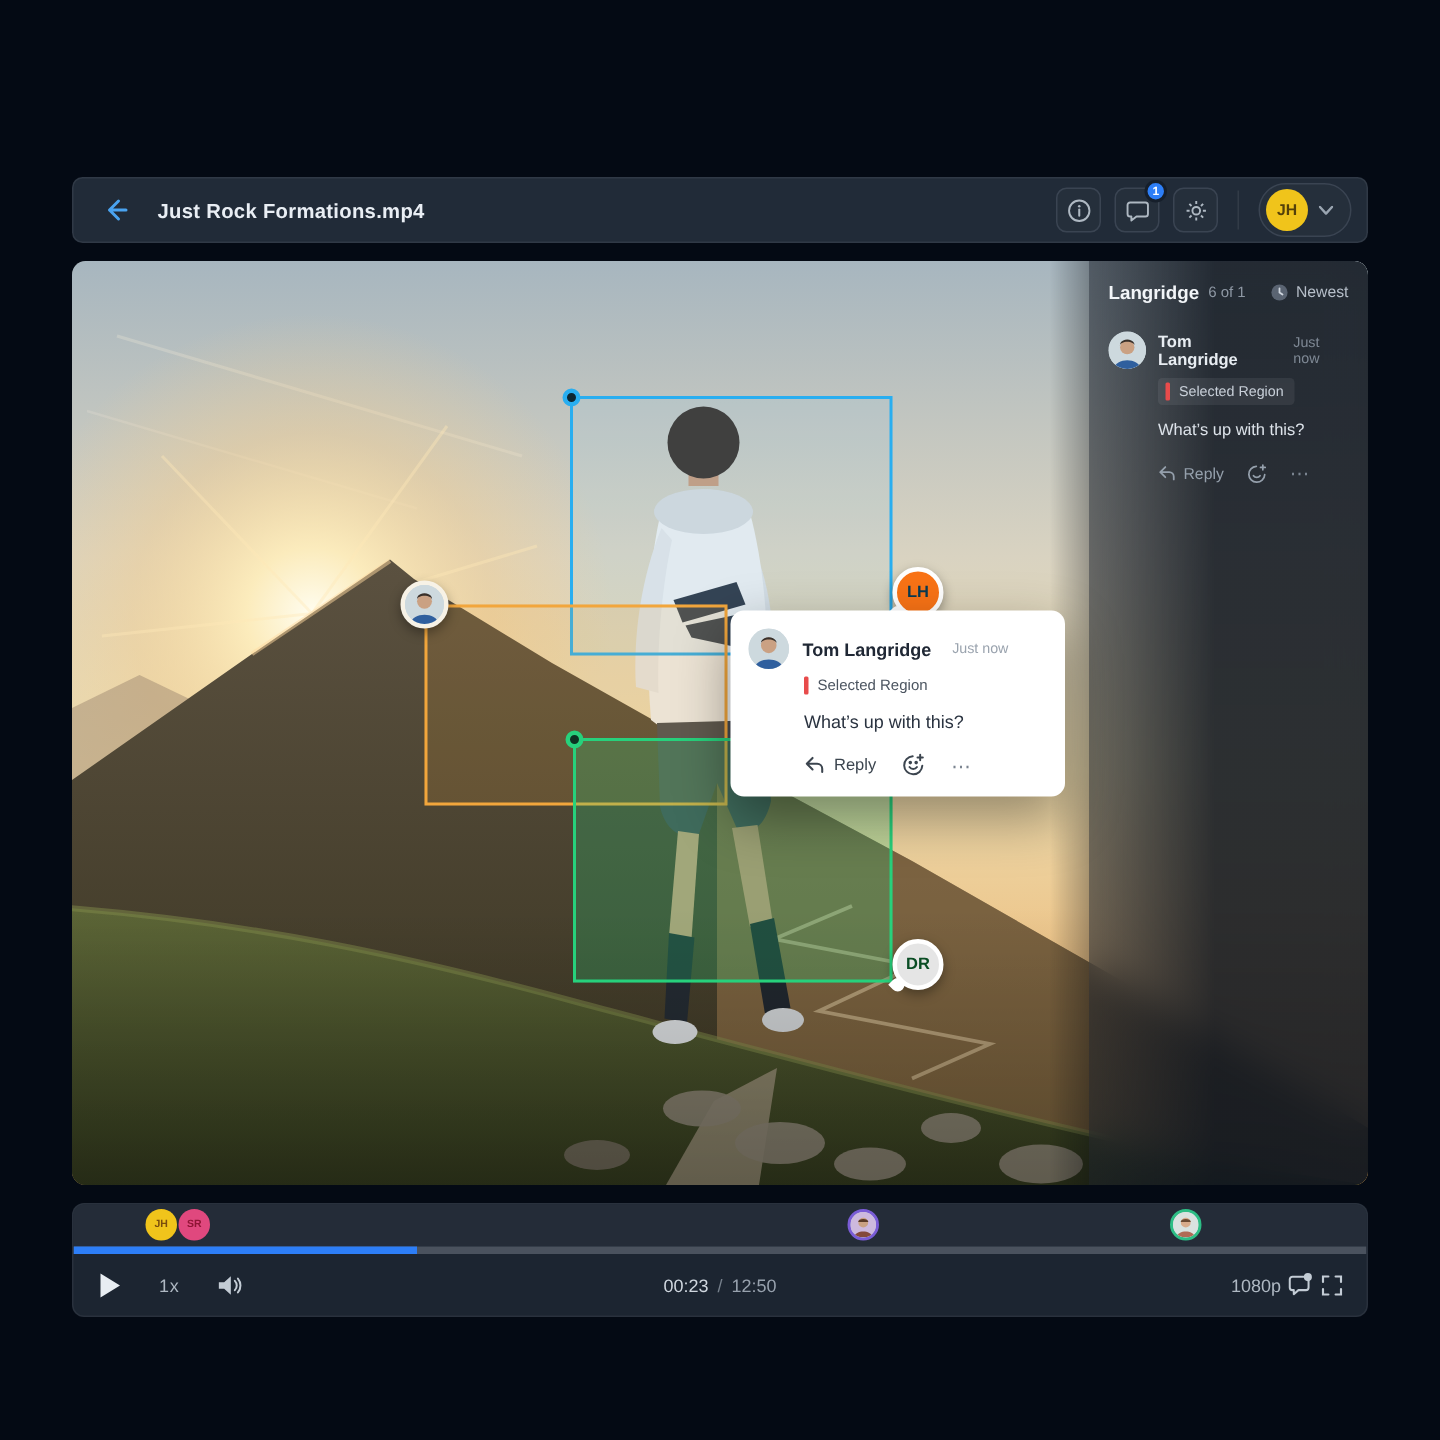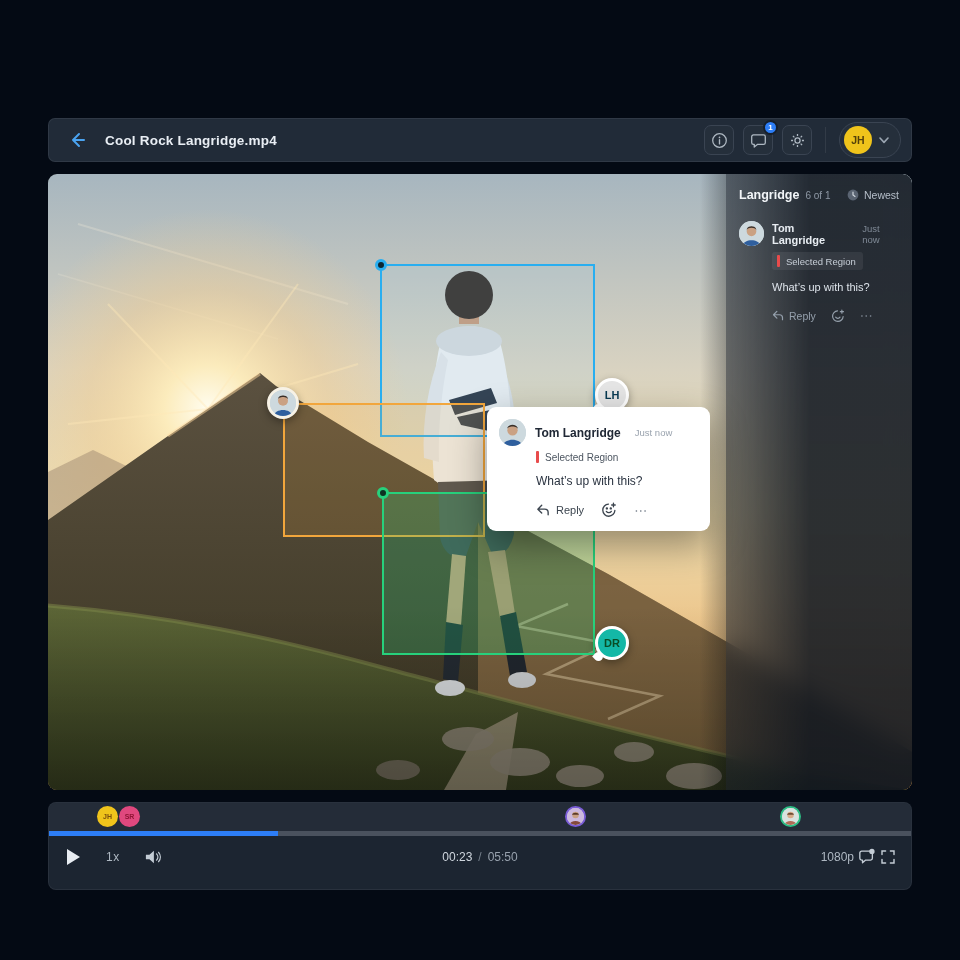--- a/index.html
+++ b/index.html
@@ -45,22 +45,22 @@
   .handle.blue  { border:3px solid #29aef0; }
   .handle.green { border:3px solid #27d17c; background:#0d3222; }
 
   
   .pin {
     position:absolute; z-index:20; width:34px; height:34px; border-radius:50%;
     border:3px solid #fff; display:flex; align-items:center; justify-content:center;
     font-size:11px; font-weight:bold; box-shadow:0 3px 8px rgba(0,0,0,.35); cursor:pointer;
   }
   .pin::after { content:""; position:absolute; left:-4px; bottom:-4px; width:9px; height:9px; background:#fff; border-radius:50% 50% 50% 0; transform:rotate(45deg); z-index:-1; }
-  .pin-lh { left:547px; top:204px; background:#e5e5e5; color:#083a52; }
-  .pin-dr { left:547px; top:452px; background:#14b8a6; color:#0a4d24; }
+  .pin-lh { left:547px; top:204px; background:#f97316; color:#083a52; }
+  .pin-dr { left:547px; top:452px; background:#e5e5e5; color:#0a4d24; }
   .pin-photo { left:219px; top:213px; width:32px; height:32px; border:3px solid #f7f2e6; background:#cdd9de; overflow:hidden; }
   .pin-photo svg { width:100%; height:100%; }
 
   
   .photo-avatar { border-radius:50%; overflow:hidden; background:#cdd9de; flex:none; }
   .photo-avatar svg { width:100%; height:100%; display:block; }
 
   
   .popup {
     position:absolute; z-index:30; left:439px; top:233px; width:223px;
@@ -98,21 +98,21 @@
   .sc-name { font-size:11px; font-weight:bold; color:#e8edf2; }
   .sc-time { font-size:9.5px; color:#7f8995; margin-left:5px; }
   .sc-tagrow { display:flex; align-items:center; gap:6px; margin:6px 0 0 33px; background:rgba(255,255,255,.07); border-radius:3px; padding:3px 7px 3px 5px; width:max-content; }
   .sc-tag { font-size:9.5px; color:#c8cfd8; }
   .sc-body { margin:11px 0 0 33px; font-size:11px; color:#dde3ea; }
   .sc-foot { display:flex; align-items:center; gap:15px; margin:15px 0 0 33px; }
   .sc-reply { display:flex; align-items:center; gap:5px; font-size:10.5px; color:#95a0ac; background:none; border:none; cursor:pointer; }
 
   
   .bottombar {
-    position:absolute; left:48px; top:802px; width:864px; height:88px;
+    position:absolute; left:48px; top:802px; width:864px; height:76px;
     background:#1c2531; border:1px solid rgba(255,255,255,.06); border-radius:8px; overflow:hidden;
   }
   .timeline { position:relative; height:28px; background:rgba(255,255,255,.035); cursor:pointer; }
   .marker {
     position:absolute; top:3px; width:21px; height:21px; border-radius:50%;
     display:flex; align-items:center; justify-content:center; font-size:7px; font-weight:bold; cursor:pointer;
   }
   .marker-jh { left:48px; background:#f0c41b; color:#7a4d0d; z-index:2; }
   .marker-sr { left:70px; background:#e0487e; color:#8f1535; z-index:1; }
   .marker-photo { overflow:hidden; }
@@ -140,21 +140,21 @@
 <body>
 
 <div class="app">
 
   <header class="topbar">
     <button class="back-btn">
       <svg class="ic" width="20" height="20" viewBox="0 0 20 20">
           <path d="M11 4 L5 10 L11 16 M5 10 H16" stroke="#4aa3f0" stroke-width="2" fill="none" stroke-linecap="round" stroke-linejoin="round"></path>
         </svg>
     </button>
-    <div class="topbar-title">Cool Rock Langridge.mp4</div>
+    <div class="topbar-title">Just Rock Formations.mp4</div>
     <div class="topbar-right">
       <button class="icon-btn">
         <svg class="ic" width="17" height="17" viewBox="0 0 20 20">
             <circle cx="10" cy="10" r="8" stroke="#aeb8c2" stroke-width="1.5" fill="none"></circle>
             <circle cx="10" cy="6.4" r="1" fill="#aeb8c2"></circle>
             <path d="M10 9 v5" stroke="#aeb8c2" stroke-width="1.6" stroke-linecap="round"></path>
           </svg>
       </button>
       <button class="icon-btn">
         <svg class="ic" width="17" height="17" viewBox="0 0 20 20">
@@ -395,21 +395,21 @@
       <button class="ctrl-btn speed">1x</button>
       <button class="ctrl-btn vol-btn">
         <svg class="ic" width="18" height="16" viewBox="0 0 20 18">
             <path d="M2 6.5 h4 l5 -4.5 v14 l-5 -4.5 h-4 z" fill="#c3ccd5"></path>
             <path d="M14 5.5 a5 5 0 0 1 0 7 M16.3 3.8 a8 8 0 0 1 0 10.4" stroke="#c3ccd5" stroke-width="1.5" fill="none" stroke-linecap="round"></path>
           </svg>
       </button>
       <div class="time-display">
         <span class="time-cur">00:23</span>
         <span class="time-sep">/</span>
-        <span class="time-dur">05:50</span>
+        <span class="time-dur">12:50</span>
       </div>
       <div class="controls-right">
         <button class="ctrl-btn quality">1080p</button>
         <button class="ctrl-btn">
           <svg class="ic" width="18" height="17" viewBox="0 0 20 19">
               <path d="M4 3.5 h10 a2 2 0 0 1 2 2 v6 a2 2 0 0 1 -2 2 h-5.5 l-3.5 3 v-3 h-1 a2 2 0 0 1 -2 -2 v-6 a2 2 0 0 1 2 -2 z" stroke="#c3ccd5" stroke-width="1.5" fill="none" stroke-linejoin="round"></path>
               <circle cx="15.5" cy="3.8" r="3" fill="#c3ccd5"></circle>
             </svg>
         </button>
         <button class="ctrl-btn">

